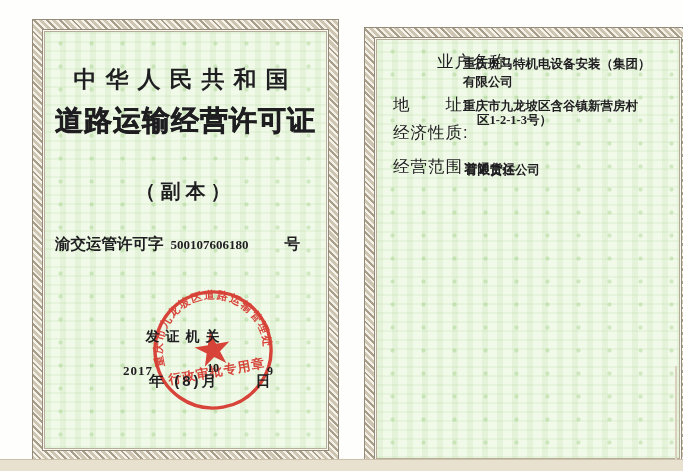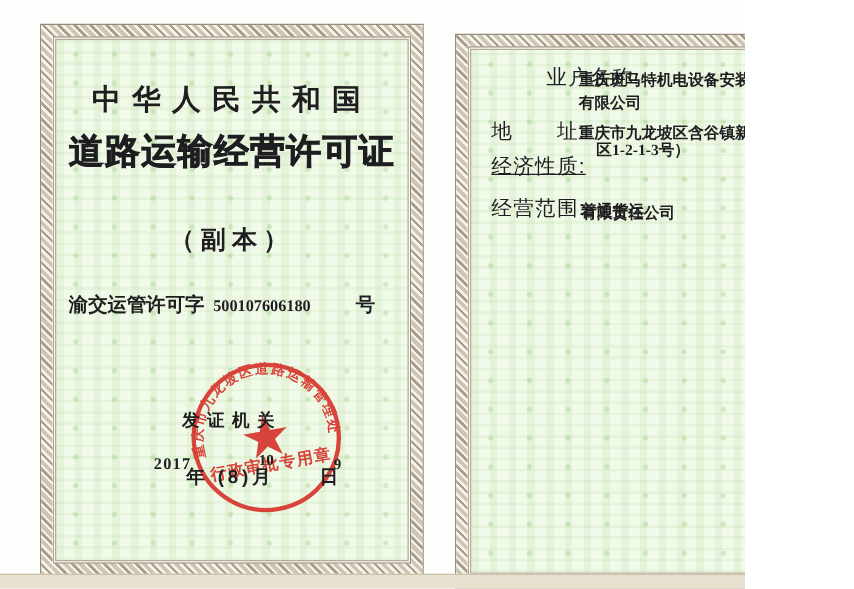--- a/index.html
+++ b/index.html
@@ -1,17 +1,17 @@
 <!DOCTYPE html>
 <html><head>
 <meta charset="utf-8">
 <style>
   html,body{margin:0;padding:0;}
   body{font-family:"Liberation Sans",sans-serif;background:#ffffff;}
-  .viewport{position:relative;width:596px;height:471px;background:#fefefdff;overflow:hidden;}
+  .viewport{position:relative;width:683px;height:471px;background:#fefefdff;overflow:hidden;}
 
   
   .page{
     position:absolute;
     border:9px solid transparent;
     border-image:repeating-linear-gradient(45deg,#cdc5b2 0 3px,#f6f3ea 3px 5px,#a89e8a 5px 7px,#f3f0e7 7px 9px) 9;
     box-shadow:0 0 0 1px #948b7b, inset 0 0 0 1px #948b7b;
     background:#faf8f2;
   }
   .page-content{
@@ -104,21 +104,21 @@
     <div class="page-content">
 
       <div class="abs ink field-label" style="top:11px;margin-left:44px;">业户名称:</div>
       <div class="abs ink field-value" style="left:86px;top:16px;text-align:center;">重庆斑马特机电设备安装（集团）</div>
       <div class="abs ink field-value" style="left:86px;top:34px;">有限公司</div>
 
       <div class="abs ink field-label" style="top:54px;">地　　址:</div>
       <div class="abs ink field-value" style="left:86px;top:58px;">重庆市九龙坡区含谷镇新营房村</div>
       <div class="abs ink field-value" style="left:100px;top:72px;">区1-2-1-3号）</div>
 
-      <div class="abs ink field-label" style="top:82px;text-decoration:underline;">经济性质:</div>
+      <div class="abs ink field-label" style="top:82px;">经济性质:</div>
       <div class="abs ink field-value" style="left:88px;top:78px;margin-top:44px;">有限责任公司</div>
 
       <div class="abs ink field-label" style="top:116px;">经营范围:</div>
       <div class="abs ink field-value" style="left:88px;top:121px;text-align:right;">普通货运</div>
 
     </div>
   </div>
 
   <div class="edge-bottom"></div>
   <div class="edge-right"></div>

